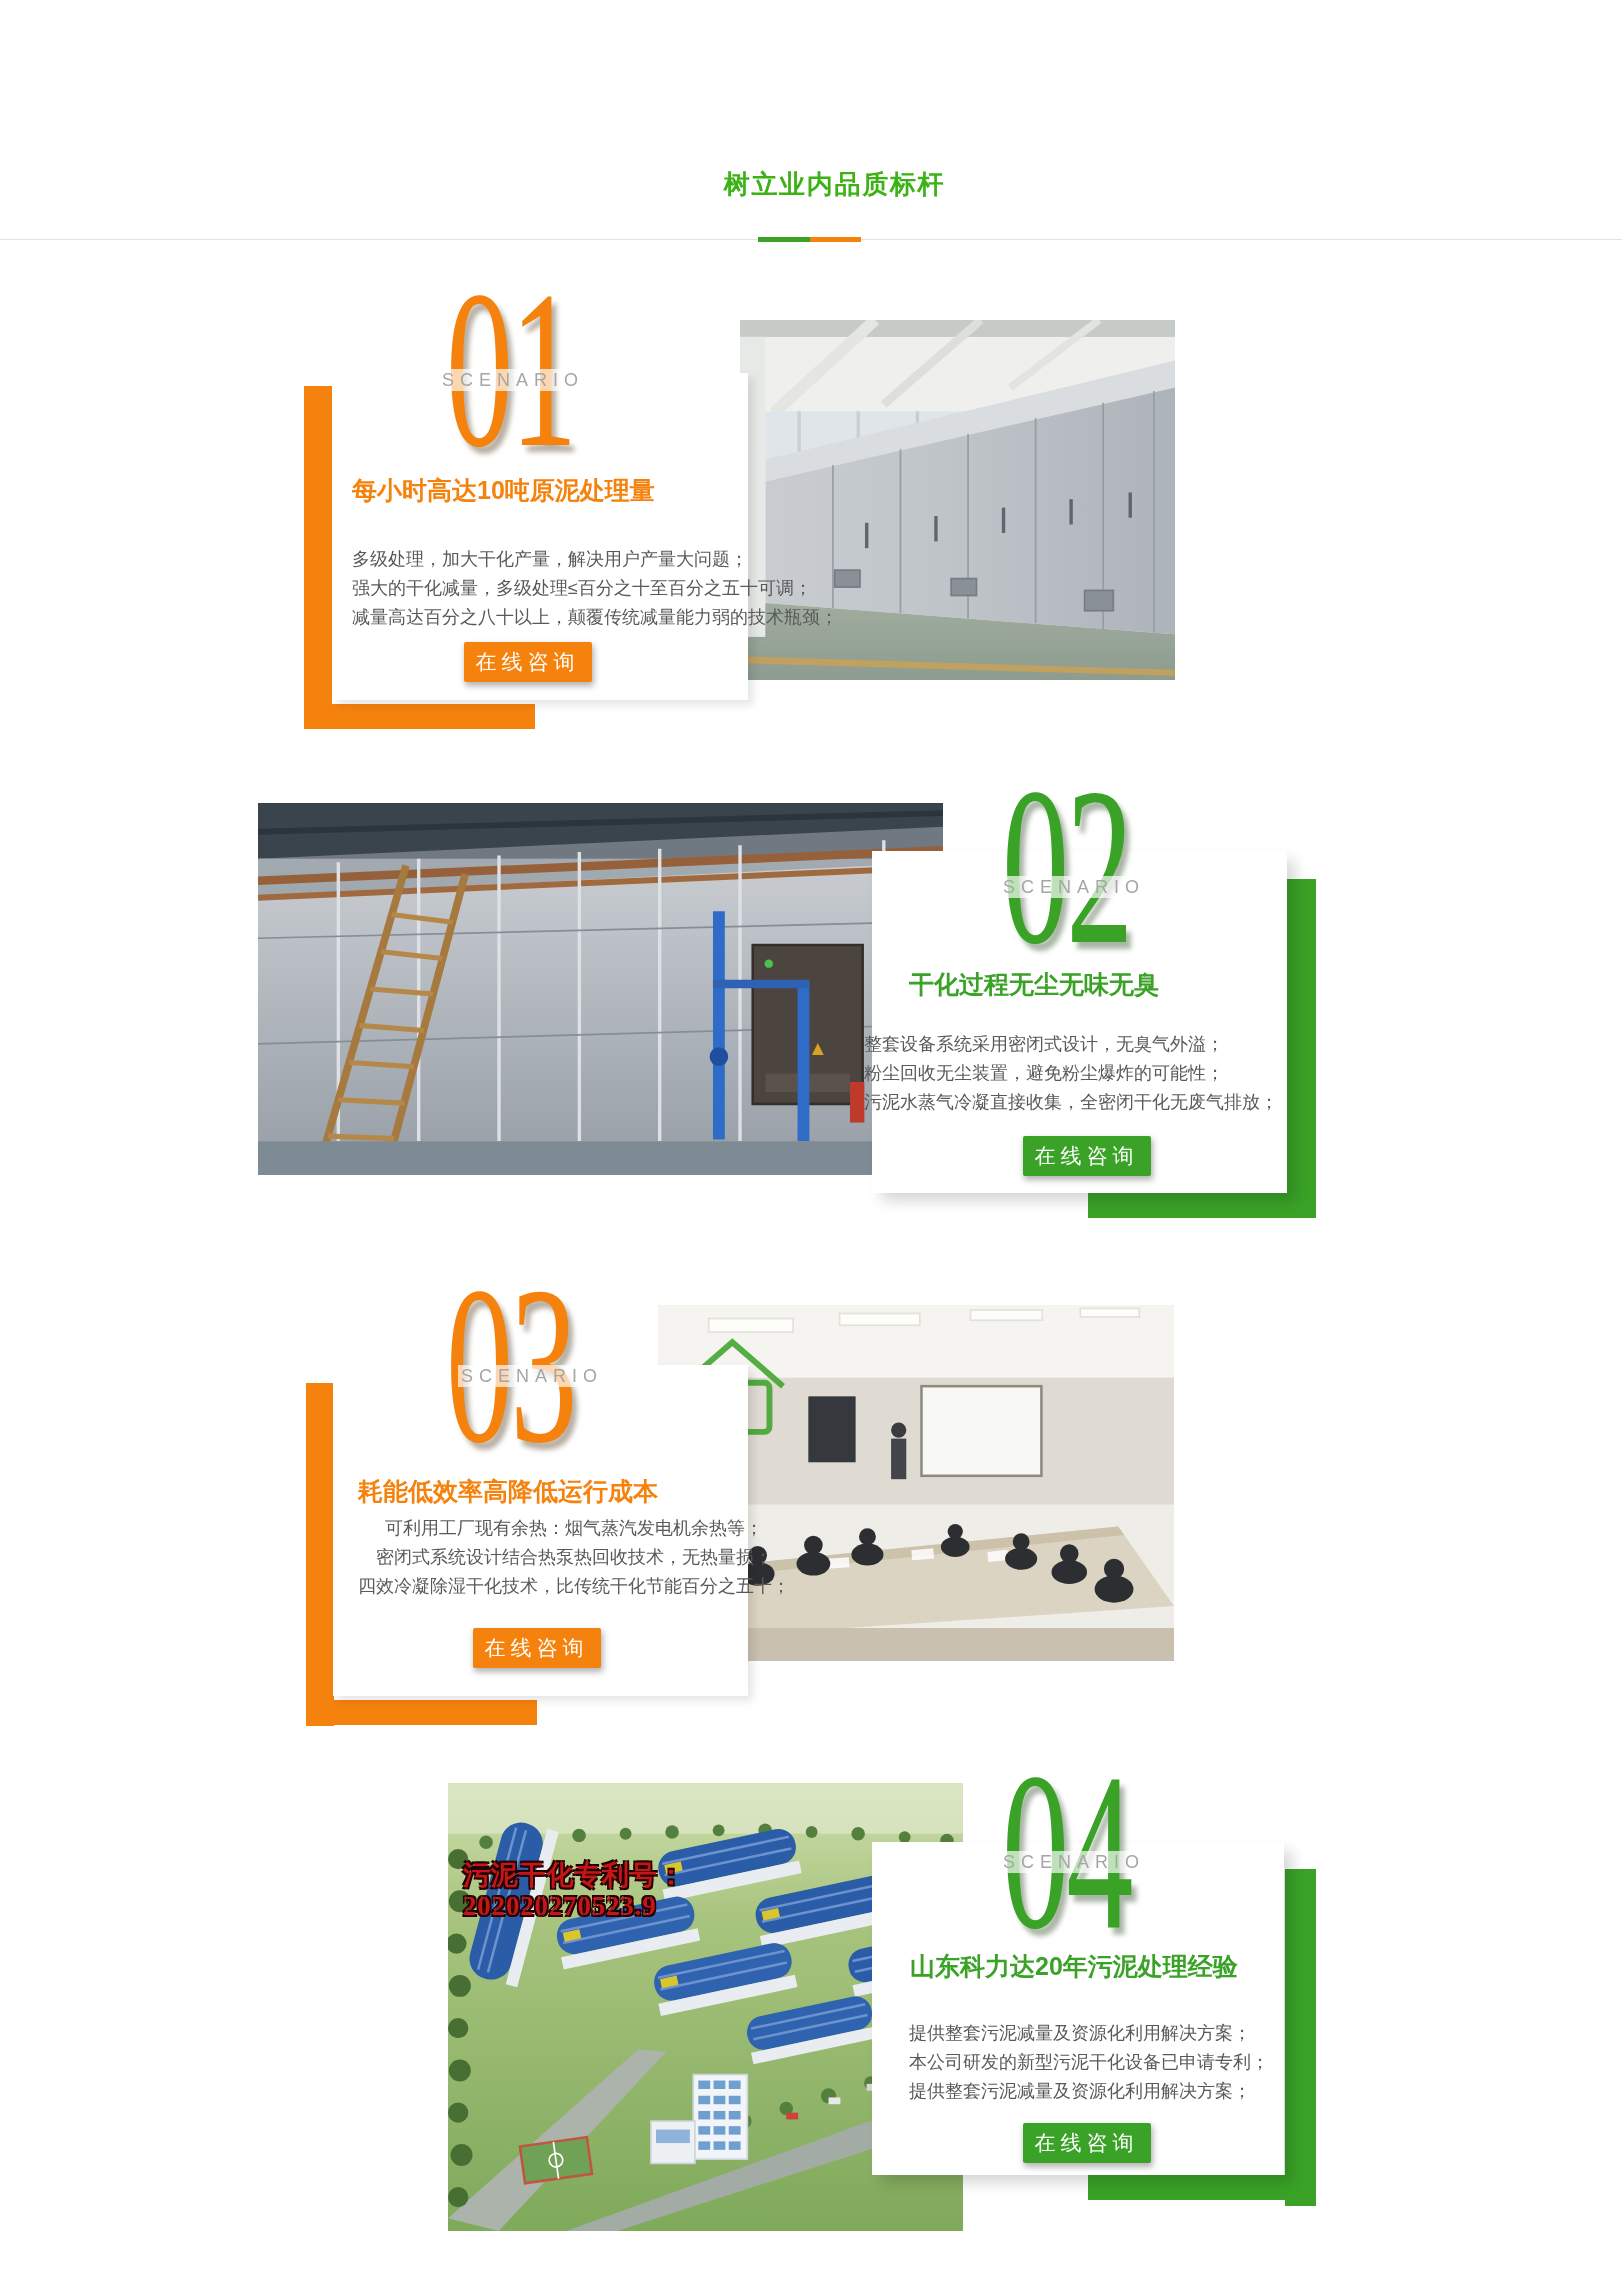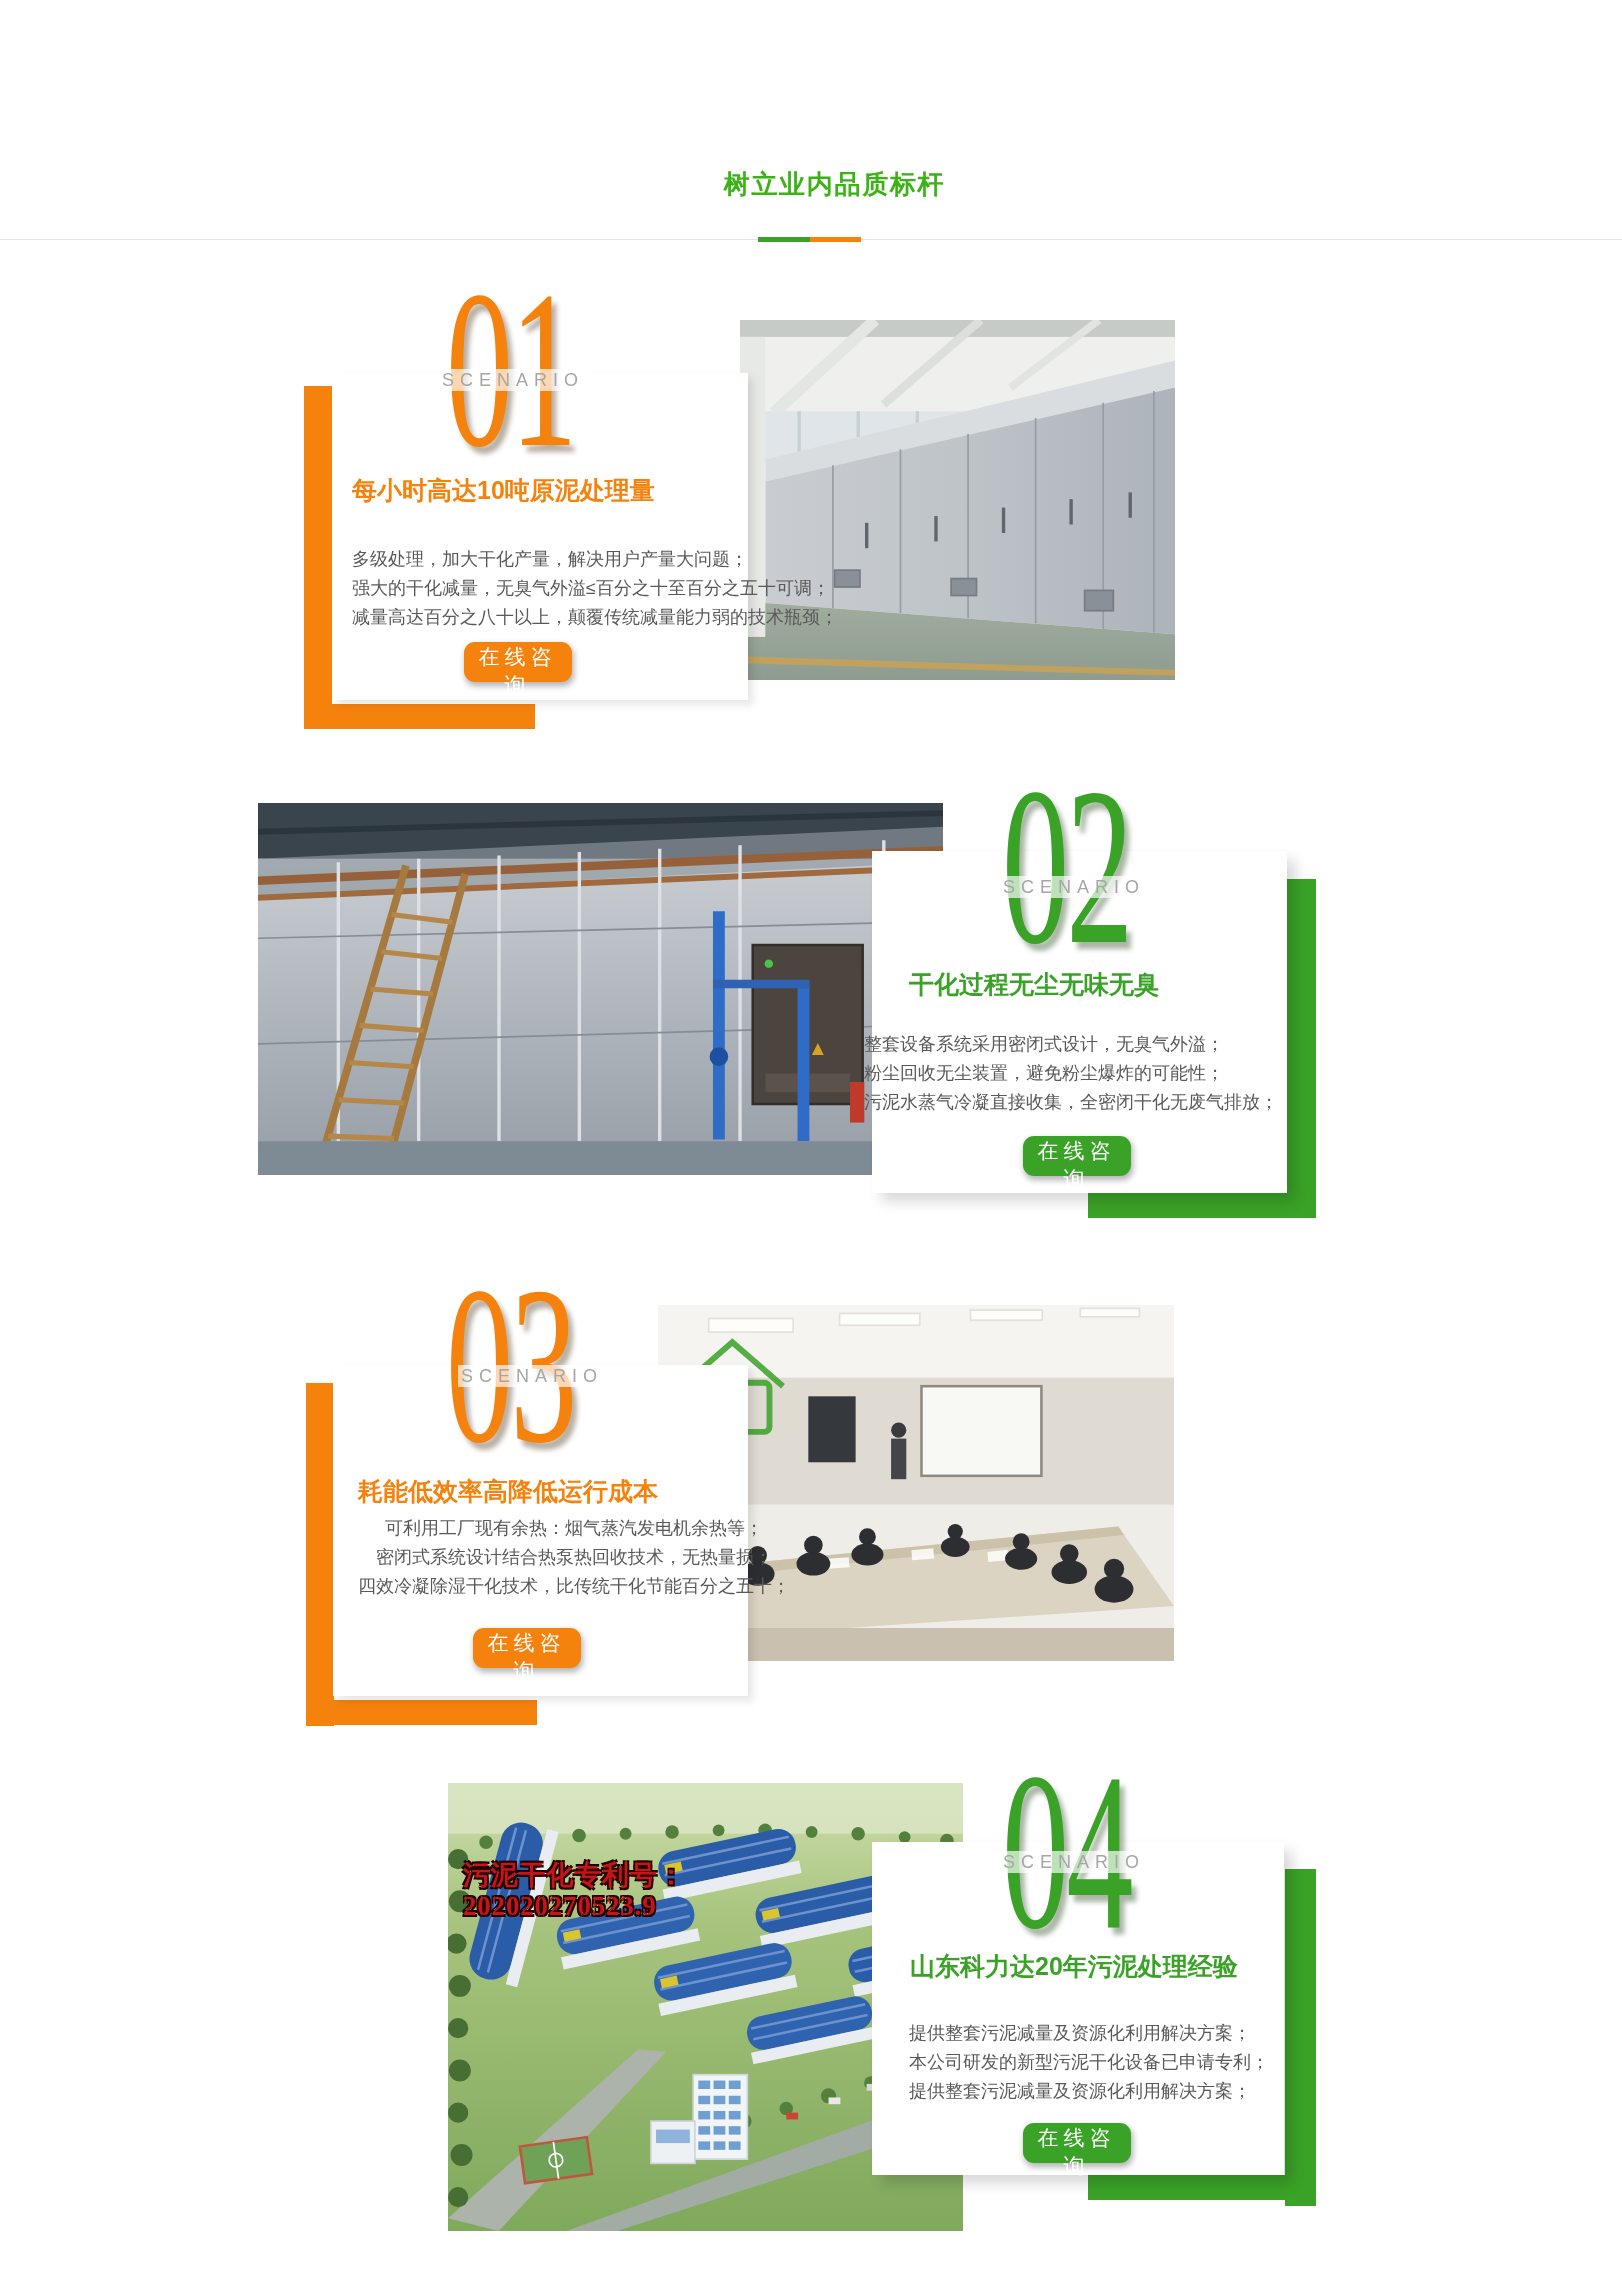--- a/index.html
+++ b/index.html
@@ -30,21 +30,21 @@
         background:rgba(255,255,255,0.68);color:#A6A6A6;font-size:18px;letter-spacing:6px;}
   .card{position:absolute;z-index:2;background:#FFFFFF;}
   .shadow-soft{box-shadow:5px 5px 8.5px rgba(0,0,0,0.10);}
   .shadow-right{box-shadow:8.5px 8.5px 13.5px rgba(0,0,0,0.16);}
   .photo{position:absolute;z-index:1;overflow:hidden;}
   .photo svg{display:block;width:100%;height:100%;}
   .heading{position:absolute;z-index:5;margin:0;font-size:25px;line-height:24.5px;
            font-weight:bold;white-space:nowrap;}
   .body{position:absolute;z-index:5;}
   .body p{margin:0;font-size:18px;line-height:29px;color:#595959;white-space:nowrap;}
-  .cta{position:absolute;z-index:5;width:108px;height:40px;border:none;border-radius:11px;
+  .cta{position:absolute;z-index:5;width:128px;height:40px;border:none;border-radius:2px;
        color:#FFFFFF;font-size:21px;letter-spacing:5px;padding-left:5px;cursor:pointer;
        font-family:"Liberation Sans", sans-serif;box-shadow:1.7px 3.4px 6.8px rgba(0,0,0,0.30);}
   .frame-v{position:absolute;z-index:1;width:28px;}
   .frame-h{position:absolute;z-index:1;height:25px;}
   .patent{position:absolute;z-index:6;color:#C41616;font-weight:bold;font-size:27px;
           line-height:31px;letter-spacing:0.8px;white-space:nowrap;
           text-shadow:1.7px 1.7px 0 #240000,-1.7px -1.7px 0 #240000,1.7px -1.7px 0 #240000,-1.7px 1.7px 0 #240000;}
 </style>
 </head>
 <body>
@@ -114,21 +114,21 @@
         <polygon points="0,398 515,414 515,421 0,406" fill="#D2A24E" opacity="0.75"></polygon>
         <rect x="0" y="20" width="30" height="355" fill="#E7E9E6"></rect>
       </svg>
     </div>
 
     <div class="num orange-text" style="left:446px;top:257px;">01</div>
     <div class="band" style="left:439px;top:369px;width:148px;">SCENARIO</div>
     <h3 class="heading orange-text" style="left:352px;top:478px;">每小时高达10吨原泥处理量</h3>
     <div class="body" style="left:352px;top:533px;margin-top:12px;">
       <p>多级处理，加大干化产量，解决用户产量大问题；</p>
-      <p>强大的干化减量，无臭气外溢≤百分之十至百分之五十可调；</p>
+      <p>强大的干化减量，多级处理≤百分之十至百分之五十可调；</p>
       <p>减量高达百分之八十以上，颠覆传统减量能力弱的技术瓶颈；</p>
     </div>
     <button class="cta orange-bg" style="left:464px;top:642px;">在线咨询</button>
   </section>
 
   <section>
     <div class="photo" style="left:258px;top:803px;width:685px;height:372px;">
       <svg viewBox="0 0 810 440" preserveAspectRatio="none">
         <defs>
           <linearGradient id="s2m" x1="0" y1="0" x2="0" y2="1">

